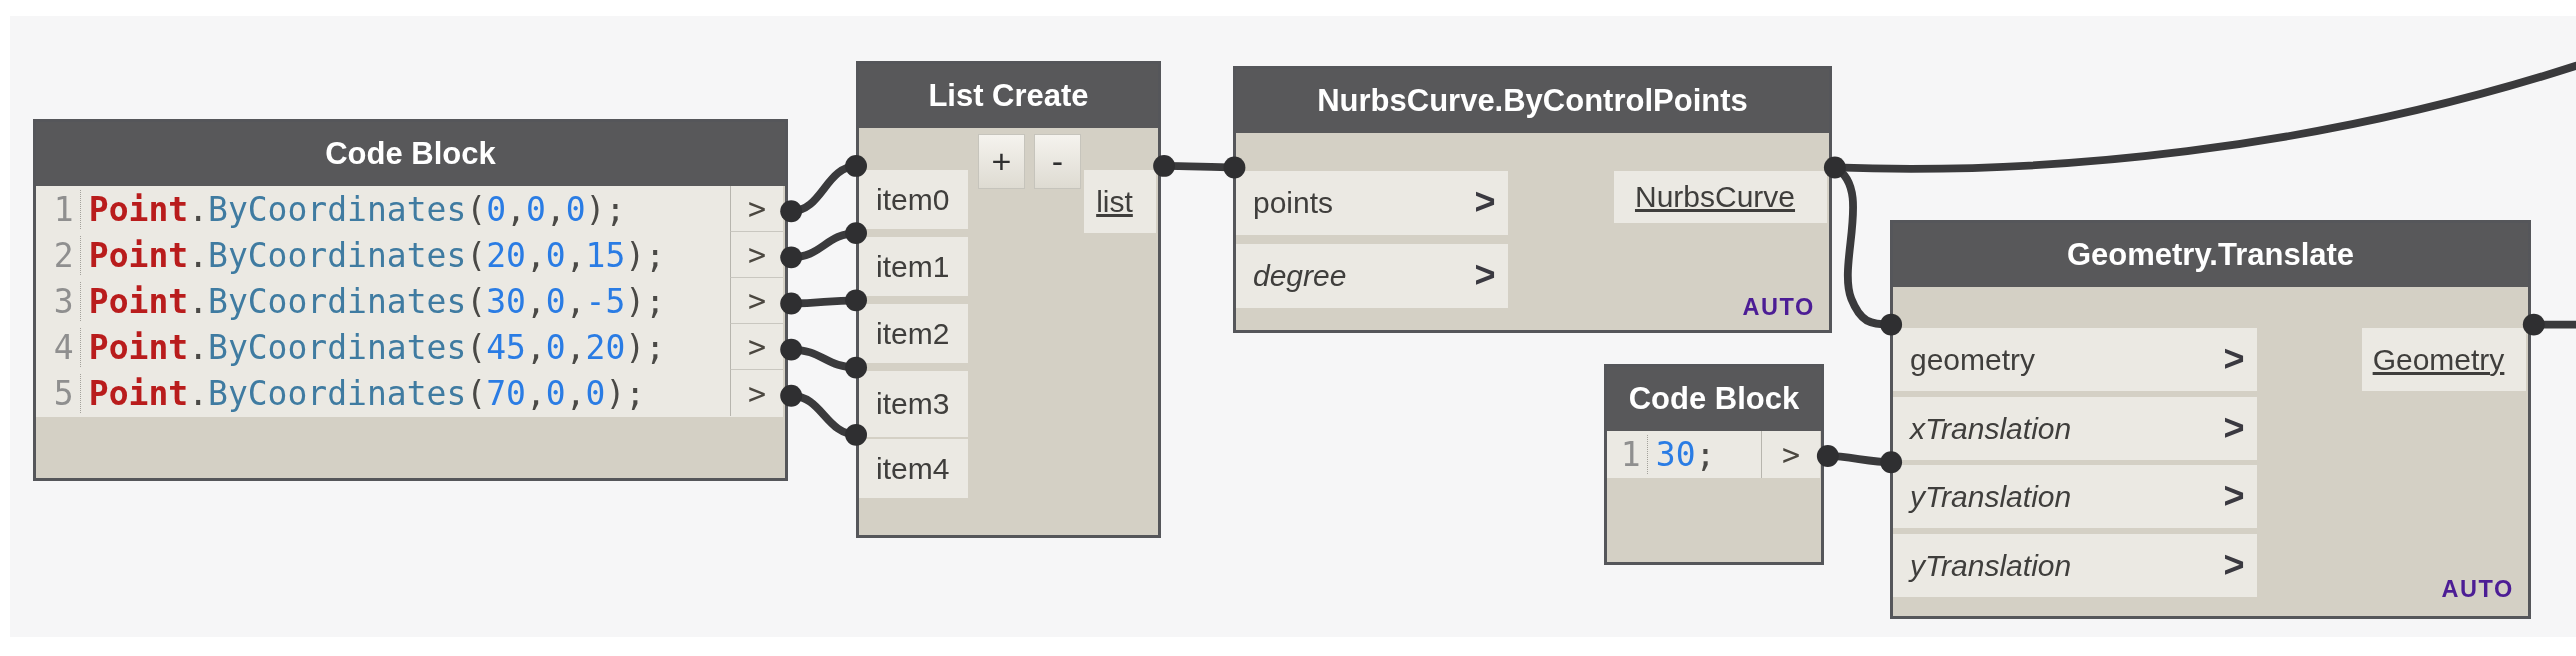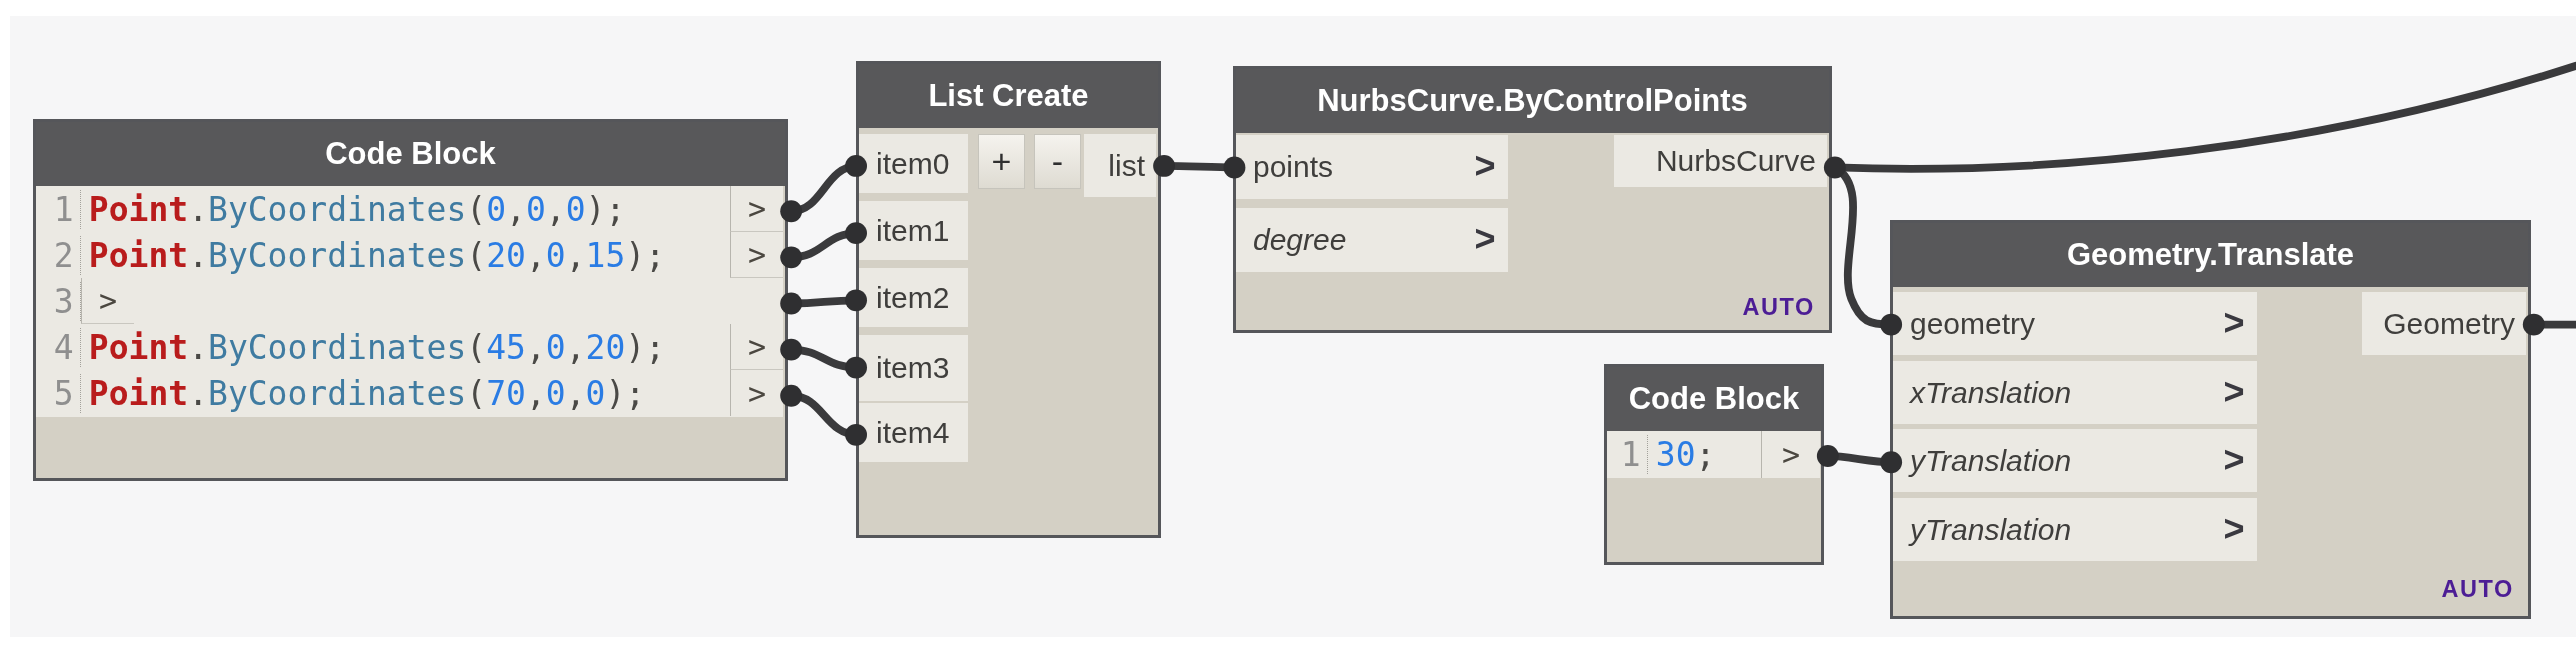--- a/index.html
+++ b/index.html
@@ -3,23 +3,23 @@
 <meta charset="utf-8">
 <style>
   html,body{margin:0;padding:0;}
   body{width:2576px;height:657px;position:relative;background:#ffffff;overflow:hidden;
        font-family:"Liberation Sans",sans-serif;}
   .canvas{position:absolute;left:10.2px;top:15.6px;width:2566px;height:621px;background:#f6f6f7;}
   .wires{position:absolute;left:0;top:0;width:2576px;height:657px;pointer-events:none;z-index:5;}
   .node{position:absolute;border:3.9px solid #55565a;background:#d4d0c5;box-sizing:border-box;z-index:2;}
   .hdr{position:absolute;left:0;top:0;right:0;height:64px;background:#58585a;color:#ffffff;
        font-weight:bold;font-size:31px;display:flex;align-items:center;justify-content:center;}
-  .pbox{position:absolute;background:#ebe9e3;color:#3f3e3c;font-size:30px;display:flex;align-items:center;}
+  .pbox{position:absolute;background:#ebe9e3;color:#3f3e3c;font-size:30px;display:flex;align-items:center;margin-top:36px;}
   .pbox .lbl{padding-left:17px;white-space:nowrap;}
-  .pbox.out{justify-content:flex-end;}
+  .pbox.out{justify-content:center;text-decoration:underline;}
   .pbox.out .lbl{padding-left:0;padding-right:11px;}
   .it{font-style:italic;}
   .chev{position:absolute;right:12.5px;top:50%;transform:translateY(-54%);font-weight:bold;
         font-size:36px;color:#3a3940;line-height:1;}
   .auto{position:absolute;font-weight:bold;font-size:23.5px;color:#4c1d95;letter-spacing:1.6px;}
   .codearea{position:absolute;background:#ebe9e3;}
   .crow{display:flex;align-items:center;height:46px;font-family:"DejaVu Sans Mono",monospace;
         font-size:33px;white-space:pre;}
   .crow2{height:47px;}
   .ln{color:#8f8f8f;text-align:right;border-right:1.6px dotted #a3a19b;padding-right:6.3px;
@@ -53,20 +53,21 @@
       <span class="codetxt"><span class="tk-cls">Point</span><span class="tk-pln">.</span><span class="tk-mth">ByCoordinates</span><span class="tk-pln">(</span><span class="tk-num">0</span><span class="tk-pln">,</span><span class="tk-num">0</span><span class="tk-pln">,</span><span class="tk-num">0</span><span class="tk-pln">);</span></span>
       <span class="pcell" style="width:52px;">&gt;</span>
     </div>
     <div class="crow">
       <span class="ln" style="width:45px;">2</span>
       <span class="codetxt"><span class="tk-cls">Point</span><span class="tk-pln">.</span><span class="tk-mth">ByCoordinates</span><span class="tk-pln">(</span><span class="tk-num">20</span><span class="tk-pln">,</span><span class="tk-num">0</span><span class="tk-pln">,</span><span class="tk-num">15</span><span class="tk-pln">);</span></span>
       <span class="pcell" style="width:52px;">&gt;</span>
     </div>
     <div class="crow">
       <span class="ln" style="width:45px;">3</span>
+      <span class="codetxt"><span class="tk-cls">Point</span><span class="tk-pln">.</span><span class="tk-mth">ByCoordinates</span><span class="tk-pln">(</span><span class="tk-num">30</span><span class="tk-pln">,</span><span class="tk-num">0</span><span class="tk-pln">,</span><span class="tk-num">-5</span><span class="tk-pln">);</span></span>
       <span class="pcell" style="width:52px;">&gt;</span>
     </div>
     <div class="crow">
       <span class="ln" style="width:45px;">4</span>
       <span class="codetxt"><span class="tk-cls">Point</span><span class="tk-pln">.</span><span class="tk-mth">ByCoordinates</span><span class="tk-pln">(</span><span class="tk-num">45</span><span class="tk-pln">,</span><span class="tk-num">0</span><span class="tk-pln">,</span><span class="tk-num">20</span><span class="tk-pln">);</span></span>
       <span class="pcell" style="width:52px;">&gt;</span>
     </div>
     <div class="crow">
       <span class="ln" style="width:45px;">5</span>
       <span class="codetxt"><span class="tk-cls">Point</span><span class="tk-pln">.</span><span class="tk-mth">ByCoordinates</span><span class="tk-pln">(</span><span class="tk-num">70</span><span class="tk-pln">,</span><span class="tk-num">0</span><span class="tk-pln">,</span><span class="tk-num">0</span><span class="tk-pln">);</span></span>

